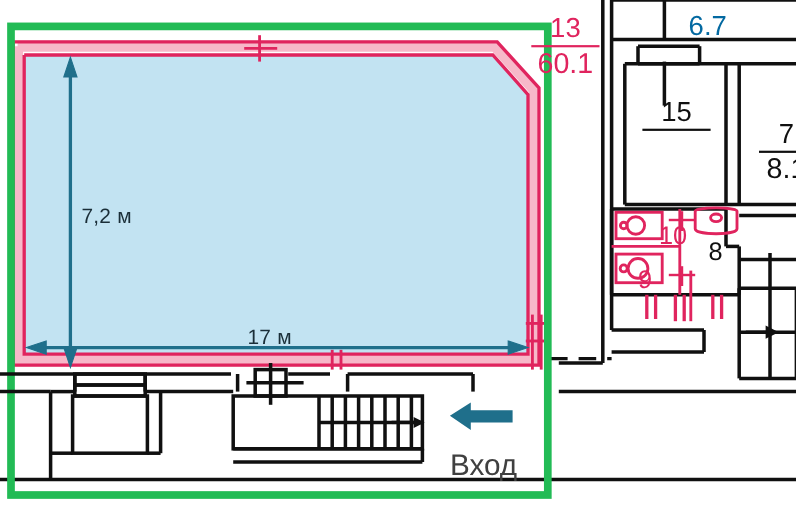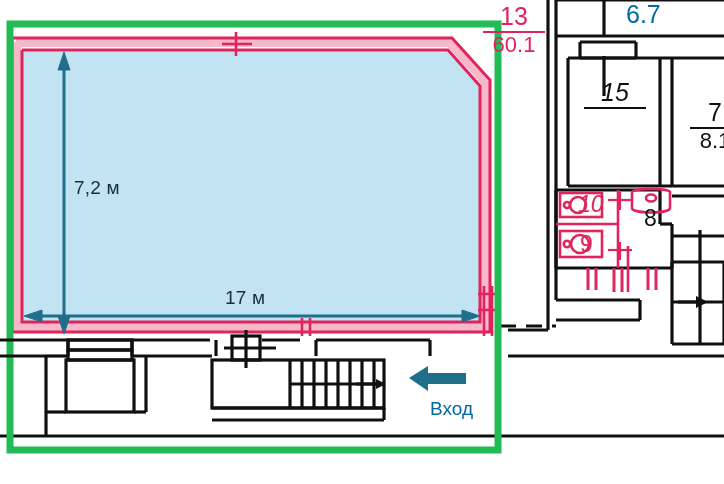--- a/index.html
+++ b/index.html
@@ -1,39 +1,39 @@
 <!DOCTYPE html>
 <html><head>
 <meta charset="utf-8">
 <style>
   html,body{margin:0;padding:0;background:#ffffff;}
   body{
     font-family:"Liberation Sans", sans-serif;
     width:724px;height:484px;overflow:hidden;position:relative;
   }
   #plan{position:absolute;left:0;top:0;width:724px;height:484px;}
-  .lbl{position:absolute;white-space:nowrap;pointer-events:none;}
+  .lbl{position:absolute;white-space:nowrap;pointer-events:none;margin-top:10px;}
   
   .dim-text{
     color:#1a2e38;font-size:19px;font-weight:400;
     letter-spacing:.2px;
   }
   .dim-text.vert{left:74px;top:177px;}
   .dim-text.horz{left:225px;top:287px;}
   
   .entrance-text{
-    color:#0369a1;font-size:19px;left:430px;top:398px;
+    color:#404040;font-size:27px;left:409px;top:398px;
   }
   
   .roomlab{
     color:#101010;text-align:center;line-height:1.0;
   }
   .roomlab .num{font-size:25px;display:block;}
   .roomlab .bar{display:block;height:2px;background:#101010;margin:2px 0 1px 0;}
-  .roomlab .area{font-size:22px;display:block;}
+  .roomlab .area{font-size:26px;display:block;}
   
   .roomlab.pink{color:#e0245e;}
   .roomlab.pink .bar{background:#e0245e;}
   .roomlab.pink .num,.roomlab.pink .area{color:#e0245e;}
   .single{color:#0369a1;font-size:25px;}
   .fixnum{color:#e0245e;font-size:23px;}
   .fixnum.black{color:#101010;}
 </style>
 </head>
 <body>
@@ -232,28 +232,28 @@
 <div class="lbl entrance-text">Вход</div>
 
 <div class="lbl roomlab pink" style="left:483px;top:4px;width:62px;">
   <span class="num">13</span>
   <span class="bar"></span>
   <span class="area">60.1</span>
 </div>
 
 <div class="lbl single" style="left:626px;top:0px;">6.7</div>
 
-<div class="lbl roomlab" style="left:584px;top:80px;width:62px;font-style:italic;">
+<div class="lbl roomlab" style="left:584px;top:80px;width:62px;">
   <span class="num">15</span>
   <span class="bar"></span>
 </div>
 
 <div class="lbl roomlab" style="left:690px;top:100px;width:50px;">
   <span class="num">7</span>
   <span class="bar"></span>
   <span class="area">8.1</span>
 </div>
 
-<div class="lbl fixnum" style="left:578px;top:191px;font-style:italic;">10</div>
+<div class="lbl fixnum" style="left:599px;top:191px;">10</div>
 
 <div class="lbl fixnum" style="left:580px;top:231px;">9</div>
 
 <div class="lbl fixnum black" style="left:644px;top:205px;">8</div>
 
 </body></html>

